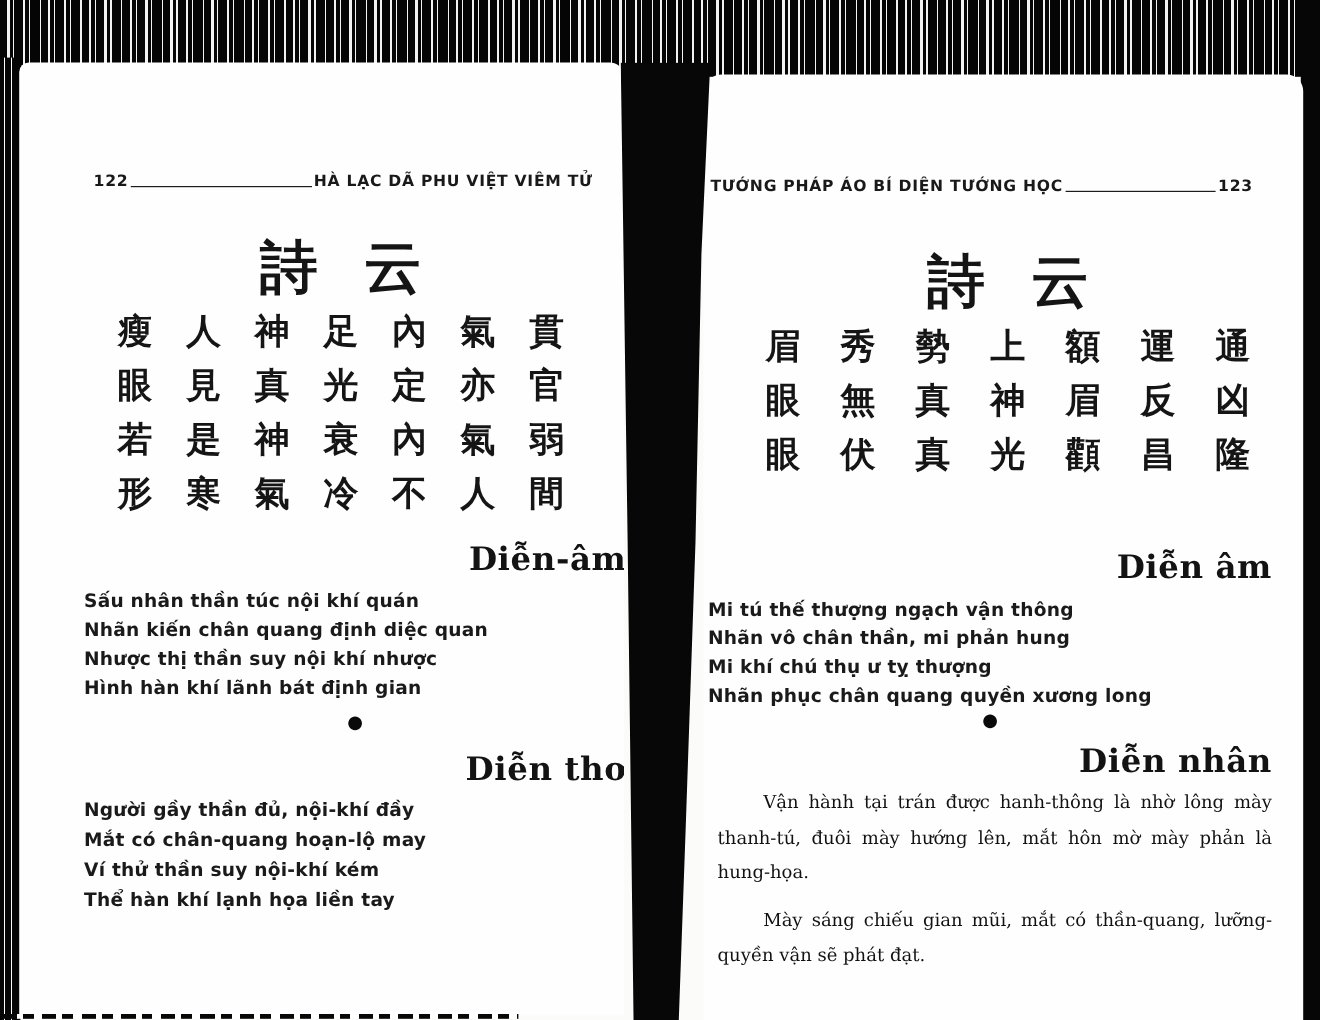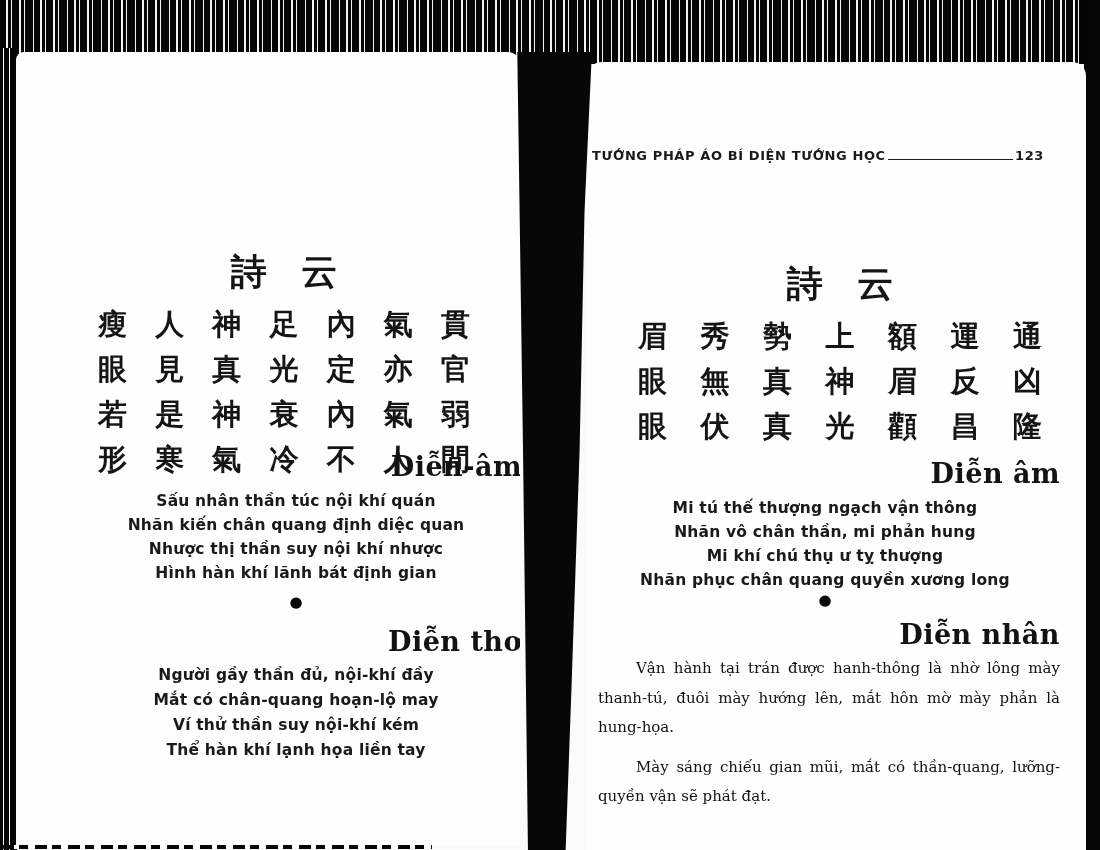--- a/index.html
+++ b/index.html
@@ -37,36 +37,36 @@
     position:absolute;display:flex;align-items:flex-end;
     font-size:13px;font-weight:bold;letter-spacing:0.6px;white-space:nowrap;color:#191919;
   }
   .pg-header .rule{flex:1 1 auto;border-bottom:1.5px solid #1c1c1c;margin:0 2px 3px 2px;min-width:20px;}
   .page-left .pg-header{left:62px;right:26px;top:92px;}
   .page-right .pg-header{left:6px;right:42px;top:86px;text-align:right;}
   
   .poem{position:absolute;font-family:"DejaVu Serif","Liberation Serif",serif;color:#151515;}
   .page-left .poem{left:82px;top:148px;width:372px;}
   .page-right .poem{left:52px;top:150px;width:404px;}
-  .poem-title{text-align:center;font-size:36px;line-height:46px;word-spacing:22px;font-weight:bold;margin-top:48px;}
+  .poem-title{text-align:center;font-size:48px;line-height:46px;word-spacing:22px;font-weight:bold;}
   .poem-row{
     font-size:29px;line-height:45px;font-weight:bold;
     text-align:justify;text-align-last:justify;word-spacing:-2px;
   }
   .poem-rows{margin-top:8px;}
   
   .center-col{position:absolute;text-align:center;}
   .page-left .center-col{left:54px;width:452px;}
   .page-right .center-col{left:4px;width:470px;}
   .sec-heading{
     position:absolute;left:0;width:100%;text-align:right;
     font-family:"DejaVu Serif","Liberation Serif",serif;
     font-size:27px;font-weight:bold;letter-spacing:0.5px;color:#131313;
   }
-  .verse{position:absolute;left:0;width:100%;text-align:center;
+  .verse{position:absolute;left:0;width:100%;text-align:left;
     font-size:15.5px;font-weight:bold;line-height:24px;color:#1a1a1a;letter-spacing:0.2px;}
   .bullet{position:absolute;left:0;width:100%;text-align:center;font-size:15px;color:#0a0a0a;}
   
   .page-left .h-dienam{top:399px;}
   .page-left .v-dienam{top:437px;}
   .page-left .b-sep{top:541px;}
   .page-left .h-dientho{top:574px;}
   .page-left .v-dientho{top:611px;line-height:25px;}
   
   .page-right .h-dienam{top:396px;}
@@ -85,20 +85,25 @@
 <body>
 
 <div id="canvas">
 
   <div class="top-band"></div>
   <div class="left-edge"></div>
   <div class="right-edge"></div>
 
   <div class="page page-left">
 
+    <div class="pg-header">
+      <span>122</span>
+      <span class="rule"></span>
+      <span>HÀ LẠC DÃ PHU VIỆT VIÊM TỬ</span>
+    </div>
 
     <div class="poem">
       <div class="poem-title">詩 云</div>
       <div class="poem-rows">
         <div class="poem-row">瘦 人 神 足 內 氣 貫</div>
         <div class="poem-row">眼 見 真 光 定 亦 官</div>
         <div class="poem-row">若 是 神 衰 內 氣 弱</div>
         <div class="poem-row">形 寒 氣 冷 不 人 間</div>
       </div>
     </div>

